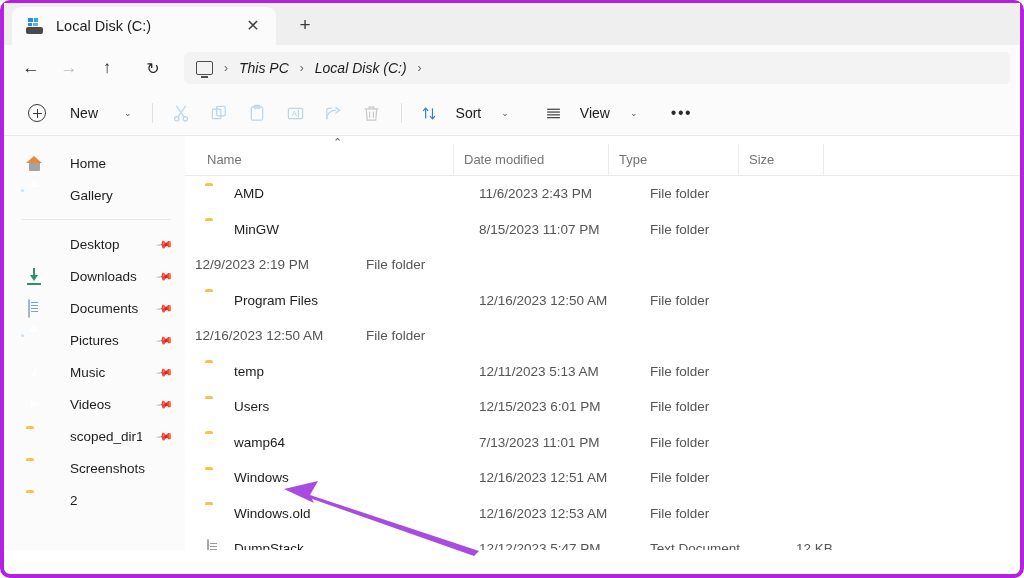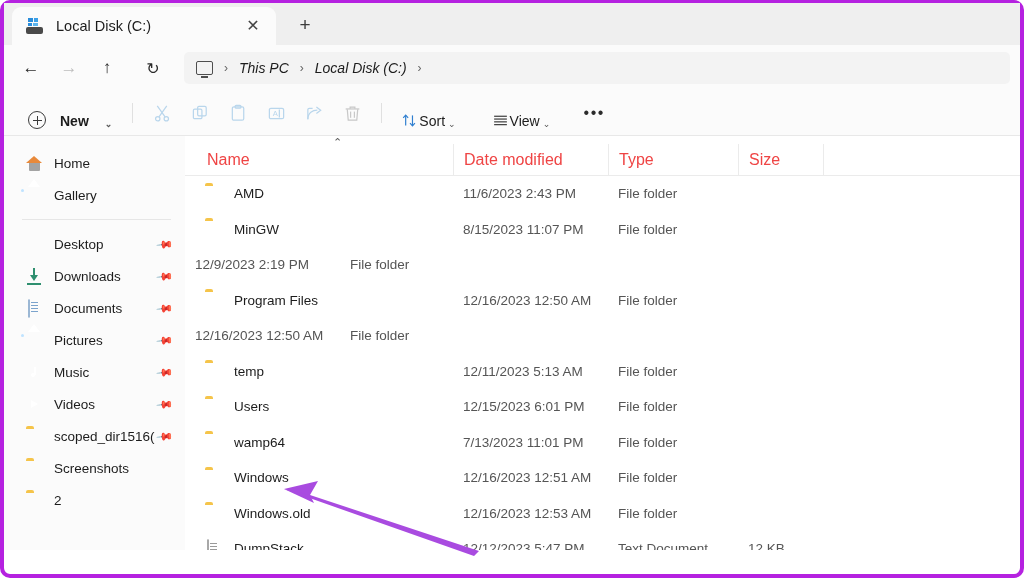--- a/index.html
+++ b/index.html
@@ -102,44 +102,44 @@
 
   
   .toolbar {
     height: 45px;
     background: #fbfbfb;
     display: flex; align-items: center;
     padding: 0 14px;
     border-bottom: 1px solid #e8e8e8;
   }
   .tb-new {
-    display: flex; align-items: flex-end; gap: 14px;
+    display: flex; align-items: center; gap: 24px;
     height: 32px; padding: 0 10px; border-radius: 5px;
-    font-size: 14px; color: #1c1c1c; font-weight: bold;
+    font-size: 14px; color: #1c1c1c;
   }
   .plus-circle {
     width: 18px; height: 18px; border-radius: 50%;
     border: 1.4px solid #3b3b3b;
     position: relative; flex: none;
   }
   .plus-circle::before, .plus-circle::after {
     content: ""; position: absolute; background: #3b3b3b;
   }
   .plus-circle::before { left: 3.5px; top: 7.5px; width: 9px; height: 1.4px; }
   .plus-circle::after { top: 3.5px; left: 7.5px; height: 9px; width: 1.4px; }
   .chev { font-size: 9px; color: #555; margin-left: 2px; }
   .tb-div { width: 1px; height: 20px; background: #e0e0e0; margin: 0 10px; }
   .tb-icon {
     width: 38px; height: 32px;
     display: flex; align-items: center; justify-content: center;
     border-radius: 5px;
   }
   .tb-icon svg { display: block; }
   .tb-text {
-    display: flex; align-items: flex-end; gap: 1px;
+    display: flex; align-items: center; gap: 18px;
     height: 32px; padding: 0 9px; border-radius: 5px;
     font-size: 14px; color: #1c1c1c;
   }
   .tb-more {
     width: 34px; height: 32px;
     display: flex; align-items: center; justify-content: center;
     border-radius: 5px; color: #2b2b2b; font-size: 16px; letter-spacing: 1.5px;
   }
 
   
@@ -152,20 +152,21 @@
     padding-top: 10px;
     overflow: hidden;
     flex: none;
   }
   .side-item {
     display: flex; align-items: center;
     height: 29px;
     margin: 3px 8px 3px 10px;
     padding: 0 6px 0 12px;
     border-radius: 4px;
+    gap: 16px;
   }
   .side-label {
     flex: 1;
     font-size: 13.5px; color: #1c1c1c;
     margin-left: 11px;
     white-space: nowrap; overflow: hidden;
   }
   .side-sep { height: 1px; background: #e6e6e6; margin: 9px 14px 10px 18px; }
   .pin {
     width: 13px; flex: none; text-align: center;
@@ -270,34 +271,34 @@
   
   .filepane { flex: 1; background: #ffffff; position: relative; overflow: hidden; }
   .sortmark {
     position: absolute; left: 148px; top: 0px;
     font-size: 11px; color: #5a5a5a;
   }
   .colhead {
     display: flex; align-items: center;
     height: 32px; margin-top: 8px;
     border-bottom: 1px solid #ebebeb;
-    font-size: 16px; color: #ef4444; justify-content: flex-end;
+    font-size: 13px; color: #737373; justify-content: flex-end;
   }
   .colhead .cell { position: relative; height: 100%; display: flex; align-items: center; }
   .colhead .cell + .cell { border-left: 1px solid #ebebeb; }
   .c-name { width: 268px; padding-left: 22px; }
   .c-date { width: 155px; padding-left: 10px; }
   .c-type { width: 130px; padding-left: 10px; }
   .c-size { width: 85px; padding-left: 10px; }
   .c-tail { flex: 1; }
 
   .frow {
     display: flex; align-items: center;
     height: 35.5px;
-    font-size: 13.5px; color: #1c1c1c;
+    font-size: 13.5px; color: #1c1c1c; gap: 16px;
   }
   .frow .fname { width: 268px; padding-left: 20px; display: flex; align-items: center; gap: 11px; }
   .frow .fdate { width: 155px; padding-left: 10px; color: #555; }
   .frow .ftype { width: 130px; padding-left: 10px; color: #555; }
   .frow .fsize { width: 85px; padding-left: 10px; color: #555; }
   .ficon { width: 18px; height: 17px; flex: none; position: relative; }
   .ic-txt {
     width: 13px; height: 16px; margin-left: 2px;
     background: #fdfdfd; border: 1.3px solid #a8a8a8; border-radius: 1px;
     position: relative;

